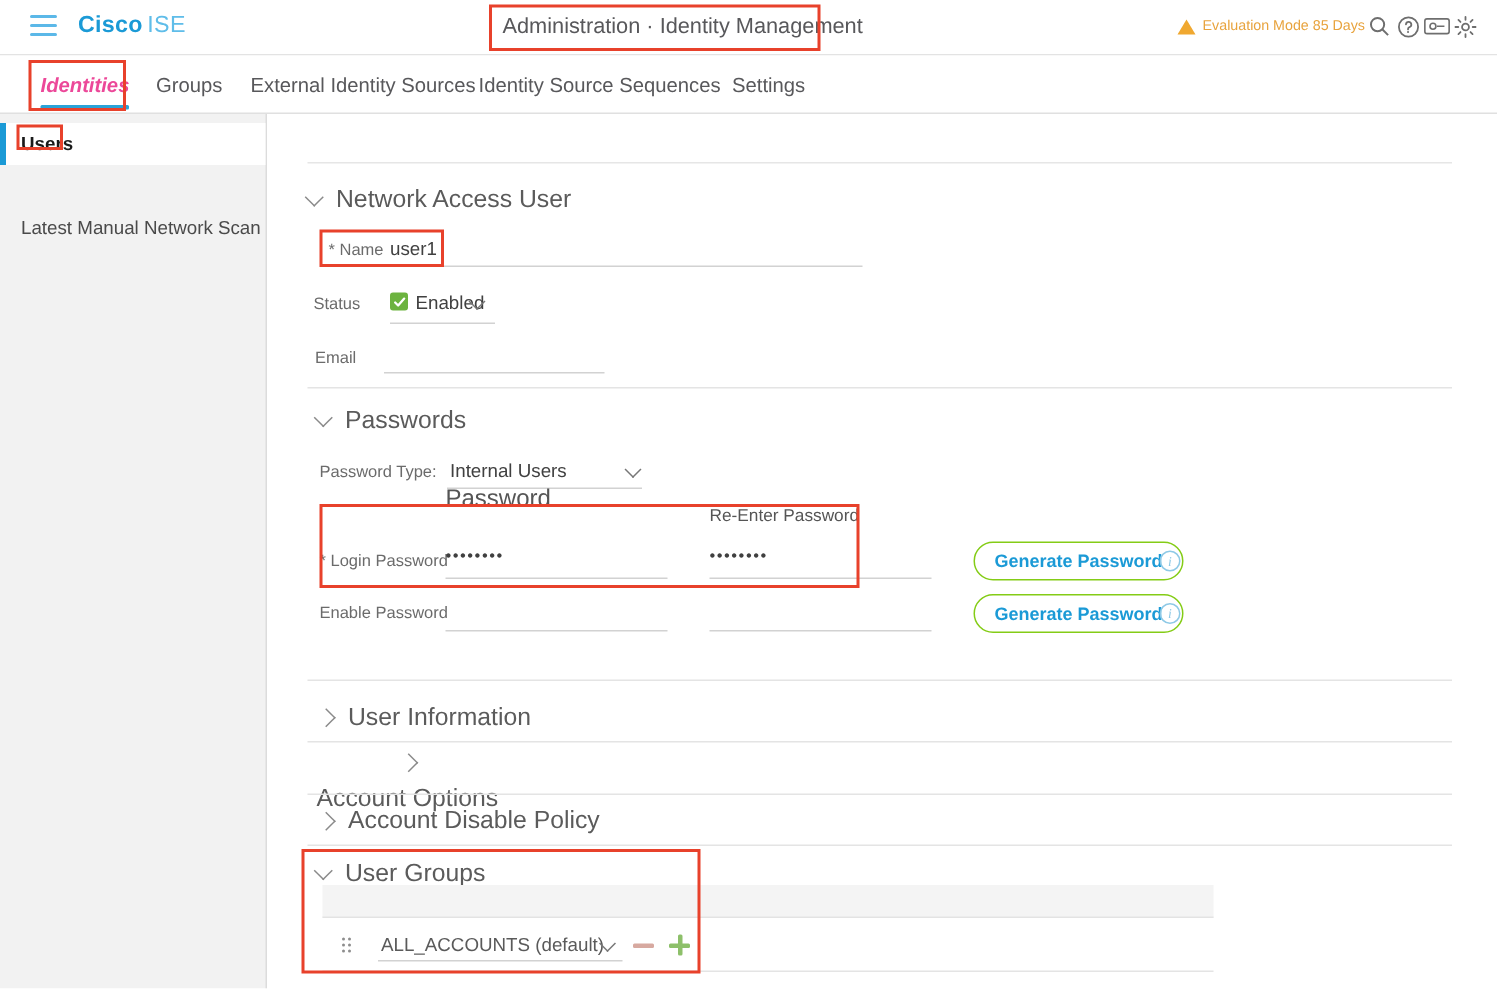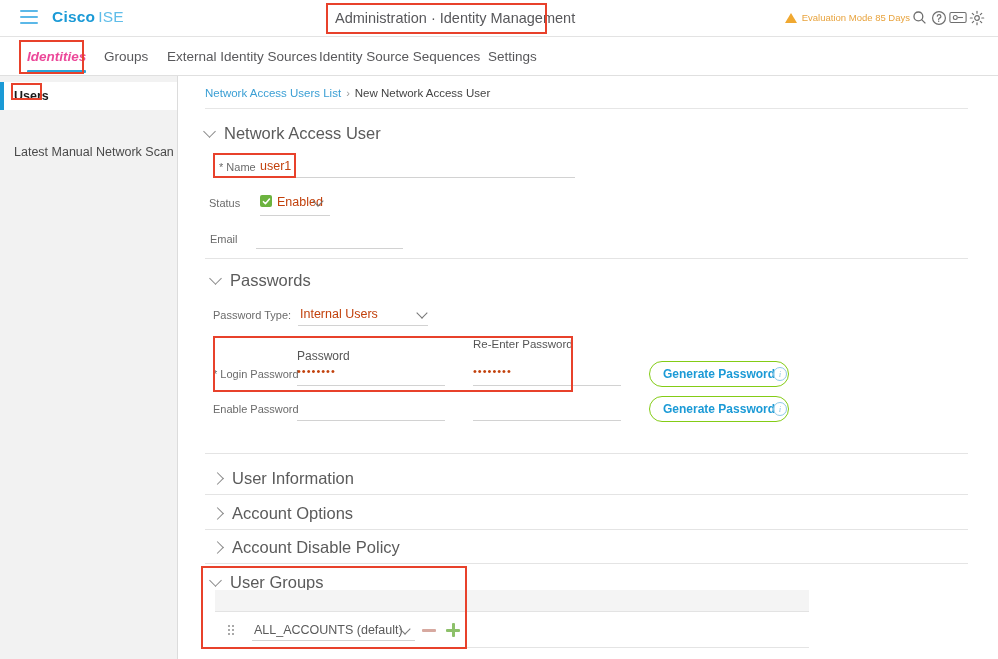--- a/index.html
+++ b/index.html
@@ -131,21 +131,21 @@
   .chev.right { transform: rotate(-45deg); margin-left: 2px; }
 
   .hr { position: absolute; height: 1px; background: #e4e4e4; }
 
   
   .f-label {
     position: absolute; font-size: 11px; color: #6b6b6b;
     white-space: nowrap;
   }
   .f-val {
-    position: absolute; font-size: 12.5px; color: #c2410c;
+    position: absolute; font-size: 12.5px; color: #404040;
     white-space: nowrap;
   }
   .f-line { position: absolute; height: 1px; background: #d2d2d2; }
 
   .chk {
     position: absolute; width: 12px; height: 12px;
     background: #6cb33f; border-radius: 2px;
     display: flex; align-items: center; justify-content: center;
   }
   .chk svg { display: block; }
@@ -262,23 +262,20 @@
     <div class="tab" style="left:488px;">Settings</div>
   </div>
 
   <div class="sidebar">
     <div class="side-item active" style="top:6px;">Users</div>
     <div class="side-item" style="top:34px;">Latest Manual Network Scan Res...</div>
   </div>
 
   <div class="content">
 
-    <div class="breadcrumb">
-      <span class="link">Network Access Users List</span><span class="sep">›</span><span class="cur">New Network Access User</span>
-    </div>
     <div class="bc-rule"></div>
 
     <div class="sec-head" style="left:27px; top:48px;">
       <span class="chev down"></span>
       <span>Network Access User</span>
     </div>
 
     <div class="f-label" style="left:41px; top:85px;">* Name</div>
     <div class="f-val" style="left:82px; top:83px;">user1</div>
     <div class="f-line" style="left:82px; top:101px; width:315px;"></div>
@@ -302,21 +299,21 @@
     <div class="sec-head" style="left:33px; top:195px;">
       <span class="chev down"></span>
       <span>Passwords</span>
     </div>
 
     <div class="f-label" style="left:35px; top:233px;">Password Type:</div>
     <div class="f-val" style="left:122px; top:231px;">Internal Users</div>
     <div class="caret" style="left:240px; top:233px;"></div>
     <div class="f-line" style="left:120px; top:249px; width:130px;"></div>
 
-    <div class="f-label" style="left:119px; top:273px; font-size:12px; color:#555;">Password</div>
+    <div class="f-label" style="left:119px; top:248px; font-size:16px; color:#555;">Password</div>
     <div class="f-label" style="left:295px; top:262px; font-size:11.5px; color:#555;">Re-Enter Password</div>
 
     <div class="f-label" style="left:35px; top:292px;">* Login Password</div>
     <div class="f-val" style="left:119px; top:289px; letter-spacing:1px; font-size:11px;">••••••••</div>
     <div class="f-line" style="left:119px; top:309px; width:148px;"></div>
     <div class="f-val" style="left:295px; top:289px; letter-spacing:1px; font-size:11px;">••••••••</div>
     <div class="f-line" style="left:295px; top:309px; width:148px;"></div>
     <div class="gen-btn" style="left:471px; top:285px;">Generate Password</div>
     <div class="info-i" style="left:595px; top:291px;">i</div>
 
@@ -329,21 +326,21 @@
     <div class="info-i" style="left:595px; top:326px;">i</div>
 
     <div class="hr" style="left:27px; top:377px; width:763px;"></div>
 
     <div class="sec-head" style="left:33px; top:393px;">
       <span class="chev right"></span>
       <span>User Information</span>
     </div>
     <div class="hr" style="left:27px; top:418px; width:763px;"></div>
 
-    <div class="sec-head" style="left:33px; top:428px;">
+    <div class="sec-head" style="left:33px; top:428px;flex-direction:column;">
       <span class="chev right"></span>
       <span>Account Options</span>
     </div>
     <div class="hr" style="left:27px; top:453px; width:763px;"></div>
 
     <div class="sec-head" style="left:33px; top:462px;">
       <span class="chev right"></span>
       <span>Account Disable Policy</span>
     </div>
     <div class="hr" style="left:27px; top:487px; width:763px;"></div>

